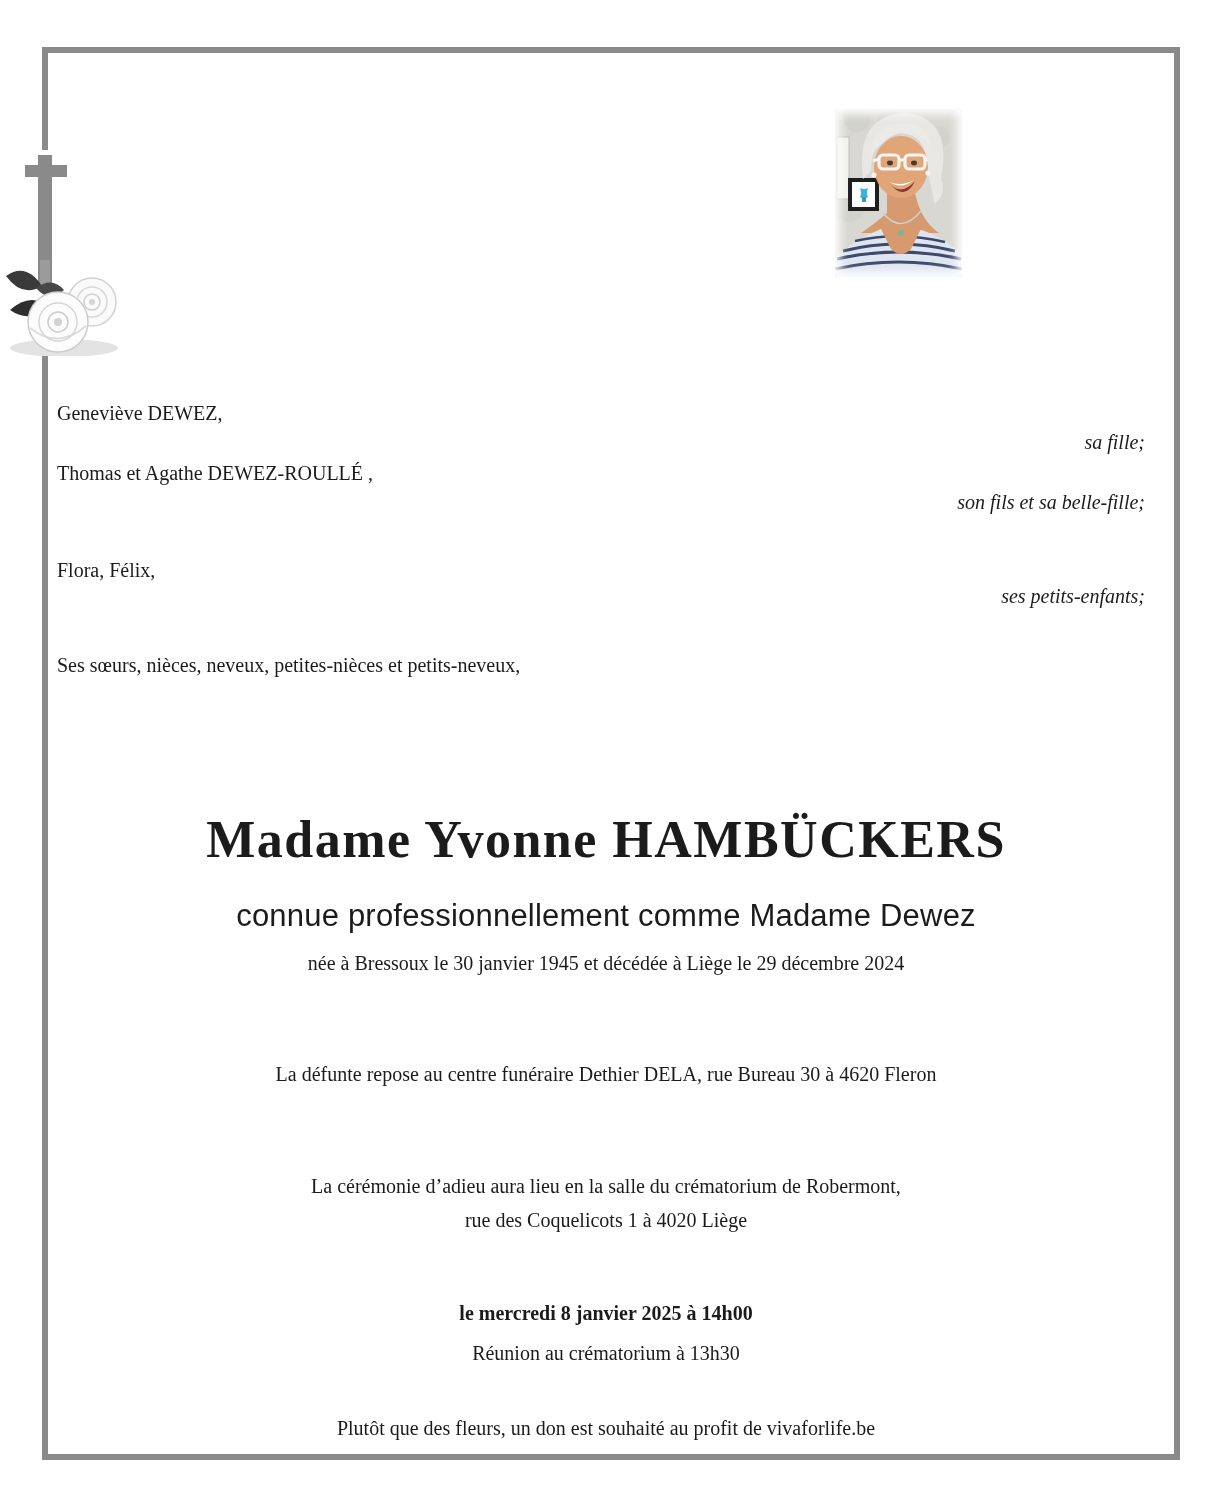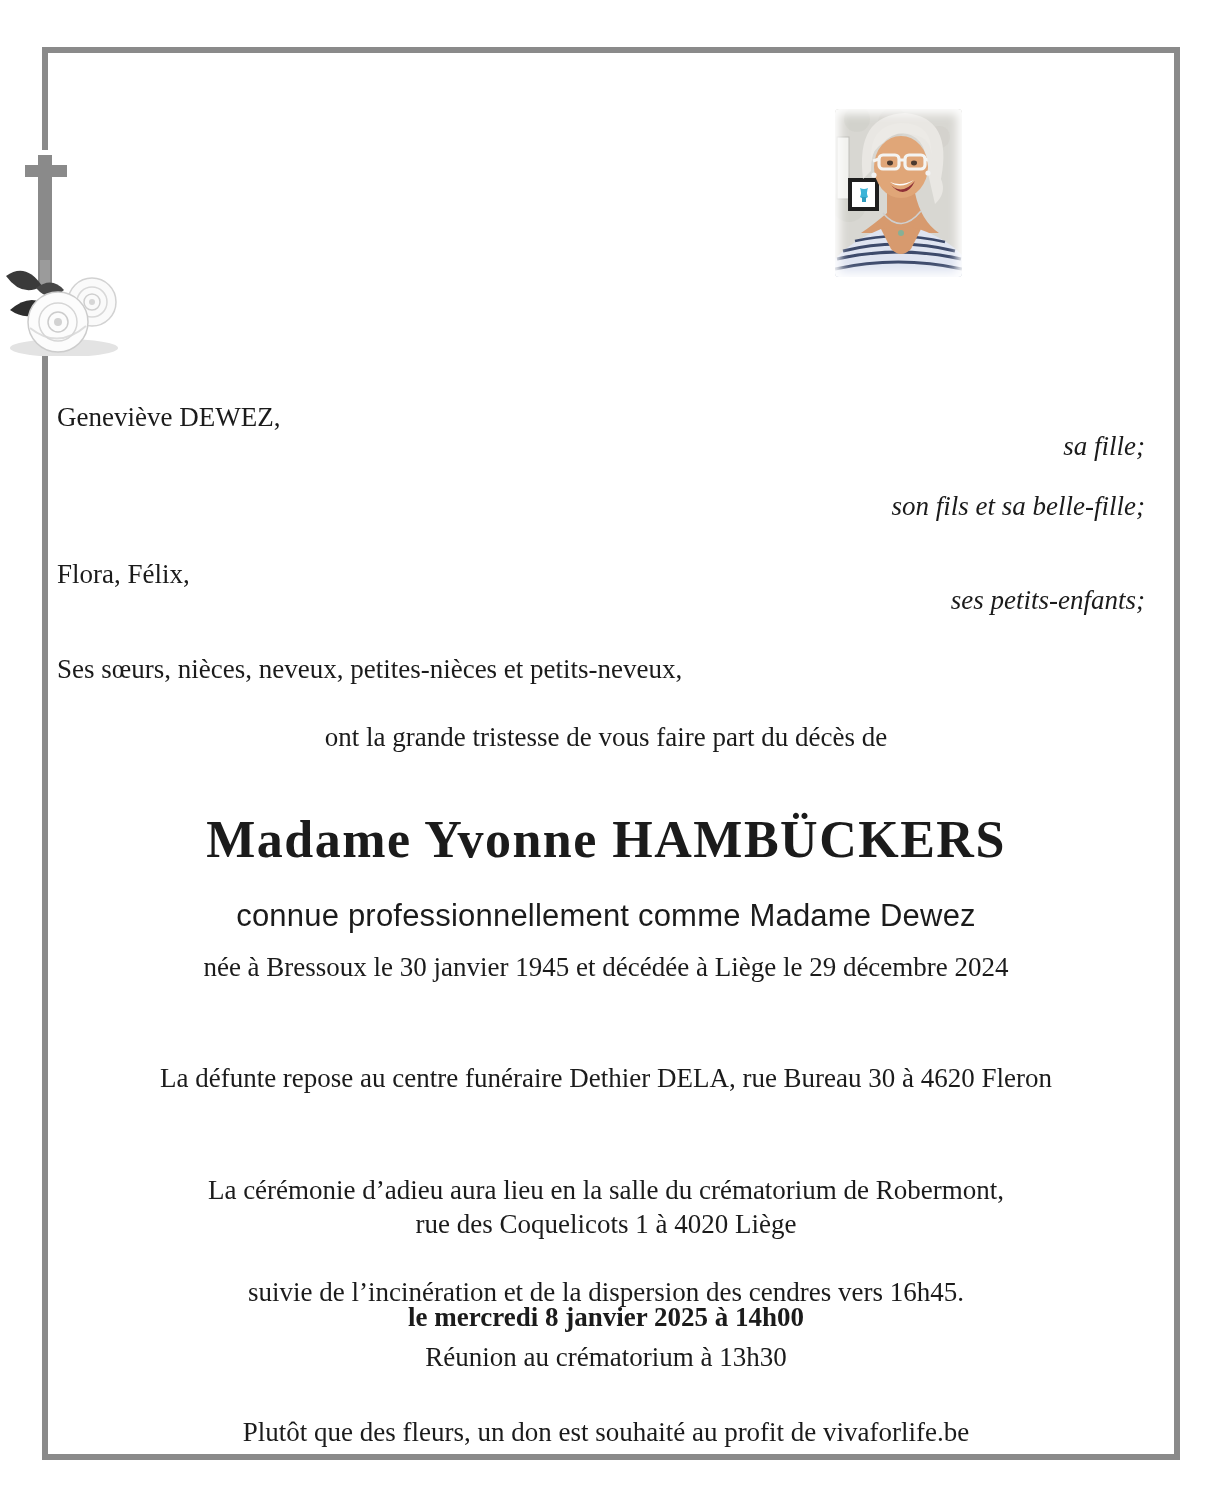--- a/index.html
+++ b/index.html
@@ -16,21 +16,21 @@
   .cross-art svg { display:block; }
 
   
   .portrait { position:absolute; left:835px; top:109px; width:127px; height:168px;
               z-index:2; border-radius:4px; overflow:hidden;
               box-shadow: inset 0 0 9px 5px #ffffff; }
   .portrait svg { display:block; }
   .portrait::after { content:""; position:absolute; inset:0;
               box-shadow: inset 0 0 10px 5px rgba(255,255,255,.95); border-radius:4px; }
 
-  .line { position:absolute; white-space:nowrap; font-size:27px; line-height:1.15; z-index:4; }
+  .line { position:absolute; white-space:nowrap; font-size:20px; line-height:1.15; z-index:4; }
   .left-col   { left:57px; }
   .right-col  { right:69px; font-style:italic; }
   .centered   { left:36px; width:1140px; text-align:center; white-space:nowrap; }
 
   .title { font-size:52px; font-weight:bold; letter-spacing:1.5px; }
   .alias { font-family:"Liberation Sans", sans-serif; font-size:31px; letter-spacing:0.2px; }
   .bold  { font-weight:bold; }
 </style>
 </head>
 <body>
@@ -111,34 +111,33 @@
       <path d="M92 46 Q104 52 102 70 L94 68 Z" fill="#e9e7e3"></path>
 
       <circle cx="39" cy="66" r="2.6" fill="#f2f2f2"></circle>
       <circle cx="93" cy="64" r="2.6" fill="#f2f2f2"></circle>
     </svg>
   </div>
 
   <div class="line left-col" style="top:402px">Geneviève DEWEZ,</div>
   <div class="line right-col" style="top:431px">sa fille;</div>
 
+  <div class="line left-col" style="top:462px">Thomas et Agathe DEWEZ-ROULLÉ ,</div>
   <div class="line right-col" style="top:491px">son fils et sa belle-fille;</div>
 
   <div class="line left-col" style="top:559px">Flora, Félix,</div>
   <div class="line right-col" style="top:585px">ses petits-enfants;</div>
 
   <div class="line left-col" style="top:654px">Ses sœurs, nièces, neveux, petites-nièces et petits-neveux,</div>
 
-  <div class="line centered" style="top:722px">ont la grande tristesse de vous faire part du décès de</div>
   <div class="line centered title" style="top:810px">Madame Yvonne HAMBÜCKERS</div>
   <div class="line centered alias" style="top:898px">connue professionnellement comme Madame Dewez</div>
   <div class="line centered" style="top:952px">née à Bressoux le 30 janvier 1945 et décédée à Liège le 29 décembre 2024</div>
 
   <div class="line centered" style="top:1063px">La défunte repose au centre funéraire Dethier DELA, rue Bureau 30 à 4620 Fleron</div>
 
   <div class="line centered" style="top:1175px">La cérémonie d’adieu aura lieu en la salle du crématorium de Robermont,</div>
   <div class="line centered" style="top:1209px">rue des Coquelicots 1 à 4020 Liège</div>
   <div class="line centered bold" style="top:1302px">le mercredi 8 janvier 2025 à 14h00</div>
-  <div class="line centered" style="top:1277px">suivie de l’incinération et de la dispersion des cendres vers 16h45.</div>
   <div class="line centered" style="top:1342px">Réunion au crématorium à 13h30</div>
   <div class="line centered" style="top:1417px">Plutôt que des fleurs, un don est souhaité au profit de vivaforlife.be</div>
 
 </div>
 
 </body></html>

